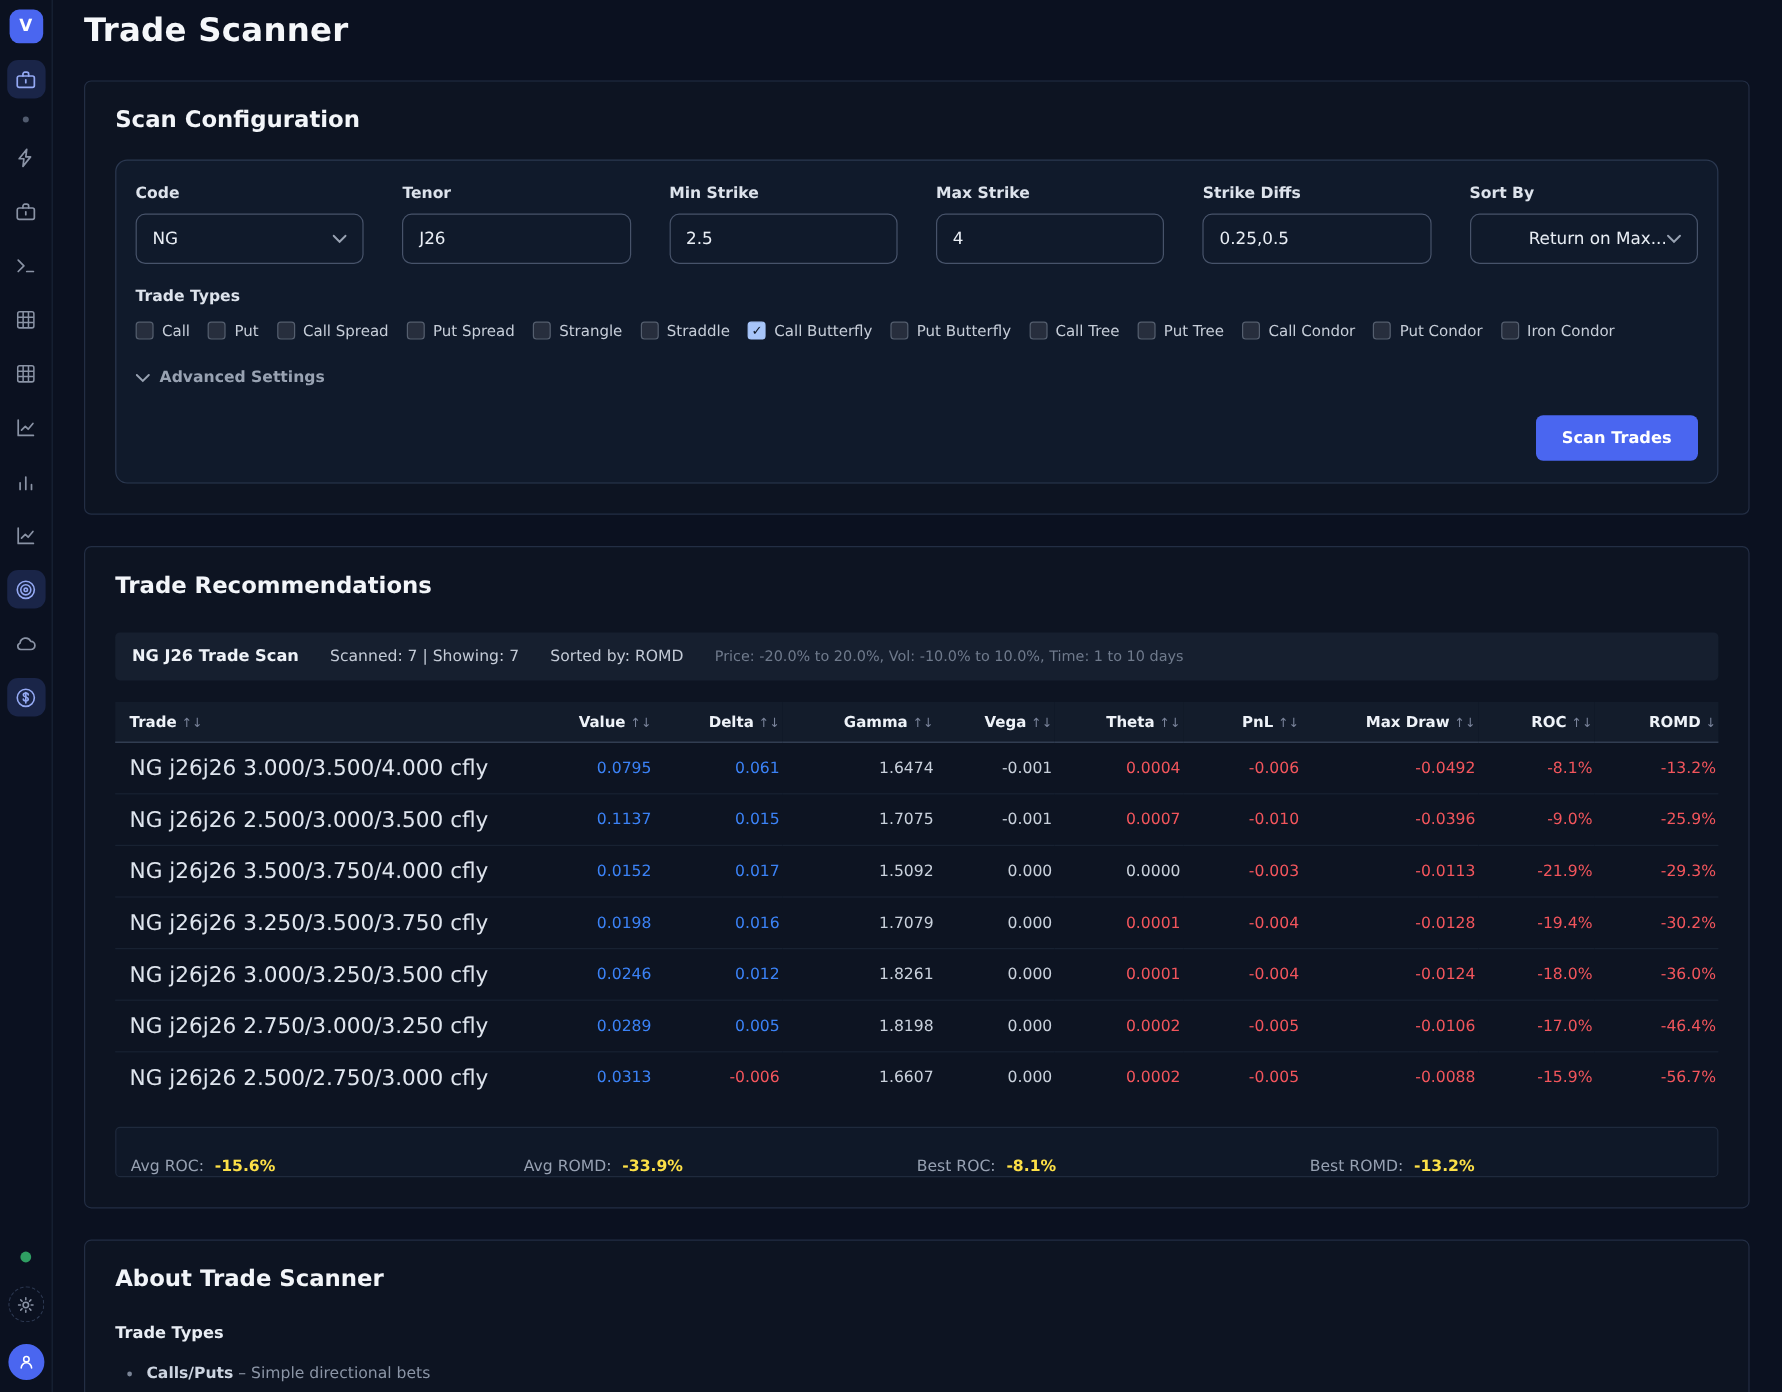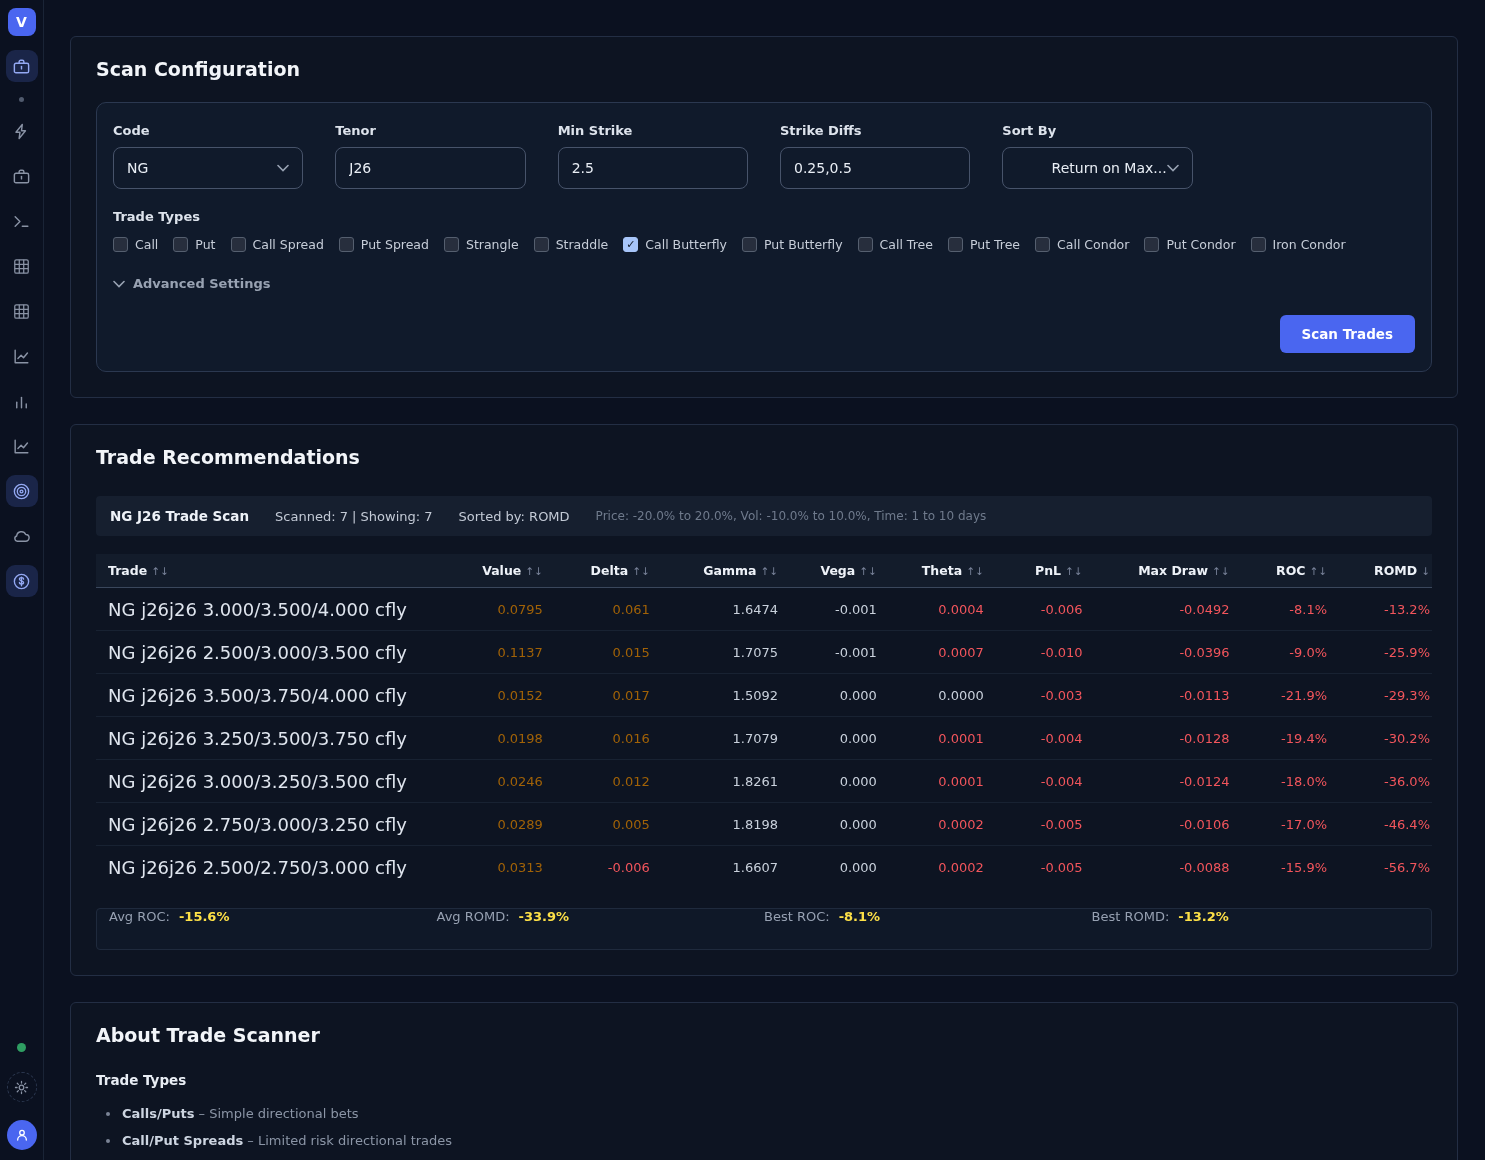--- a/index.html
+++ b/index.html
@@ -113,29 +113,29 @@
     border-bottom:1px solid #3a475c; cursor:pointer;
   }
   th.l, td.l { text-align:left; padding-left:12px; }
   th.r, td.r { text-align:right; }
   .sort { font-size:10.5px; color:#79839а; }
   .sort { color:#79839a; margin-left:4px; font-weight:400; }
   td { font-size:13px; padding:10.5px 2px; color:#c9d1dc; }
   tbody tr { border-top:1px solid #182232; }
   tbody tr:first-child { border-top:none; }
   td.trade { color:#dfe5ee; font-size:18px; }
-  .pos { color:#a16207; }
+  .pos { color:#3b82f6; }
   .neg { color:#f2555c; }
   col.c-trade{width:25%} col.c-val{width:8.6%} col.c-delta{width:8%} col.c-gamma{width:9.6%}
   col.c-vega{width:7.4%} col.c-theta{width:8%} col.c-pnl{width:7.4%} col.c-md{width:11%}
   col.c-roc{width:7.3%} col.c-romd{width:7.7%}
 
   .summary {
     margin-top:20px; background:#0f1828; border:1px solid #1f2a3d; border-radius:4px;
-    height:42px; display:flex; align-items:flex-start; padding:0 12px;
+    height:42px; display:flex; align-items:flex-end; padding:0 12px;
   }
   .sum-item { flex:1; display:flex; align-items:center; gap:9px; }
   .sum-item .s-lbl { color:#97a1b2; font-size:13px; }
   .sum-item .s-val { color:#fde047; font-size:13px; font-weight:700; }
 
   
   .about h3 { margin-top:26px; font-size:13.5px; font-weight:700; color:#e8edf4; }
   .about ul { list-style:none; margin-top:12px; }
   .about li { display:flex; align-items:center; gap:12px; padding:6px 0 6px 10px; font-size:13px; }
   .b-dot { width:4px; height:4px; border-radius:50%; background:#7a8496; flex:0 0 auto; }
@@ -267,20 +267,21 @@
       <span style="display:flex">
         <svg viewBox="0 0 24 24" fill="none" stroke="currentColor" stroke-width="2" stroke-linecap="round" width="16" height="16">
             <circle cx="12" cy="8.5" r="3.4"></circle>
             <path d="M5.5 19.5a6.5 6.5 0 0 1 13 0"></path>
           </svg>
       </span>
     </div>
   </nav>
 
   <main class="main">
+    <h1>Trade Scanner</h1>
 
     <section class="panel">
       <h2>Scan Configuration</h2>
       <div class="card">
         <div class="fields">
 
           <div class="field">
             <label>Code</label>
             <div class="fbox select">
               <span class="val">NG</span>
@@ -295,20 +296,24 @@
           <div class="field">
             <label>Tenor</label>
             <input class="fbox" value="J26" style="">
           </div>
 
           <div class="field">
             <label>Min Strike</label>
             <input class="fbox" value="2.5" style="">
           </div>
 
+          <div class="field">
+            <label>Max Strike</label>
+            <input class="fbox" value="4" style="">
+          </div>
 
           <div class="field">
             <label>Strike Diffs</label>
             <input class="fbox" value="0.25,0.5" style="">
           </div>
 
           <div class="field">
             <label>Sort By</label>
             <div class="fbox select center">
               <span class="val">Return on Max...</span>

